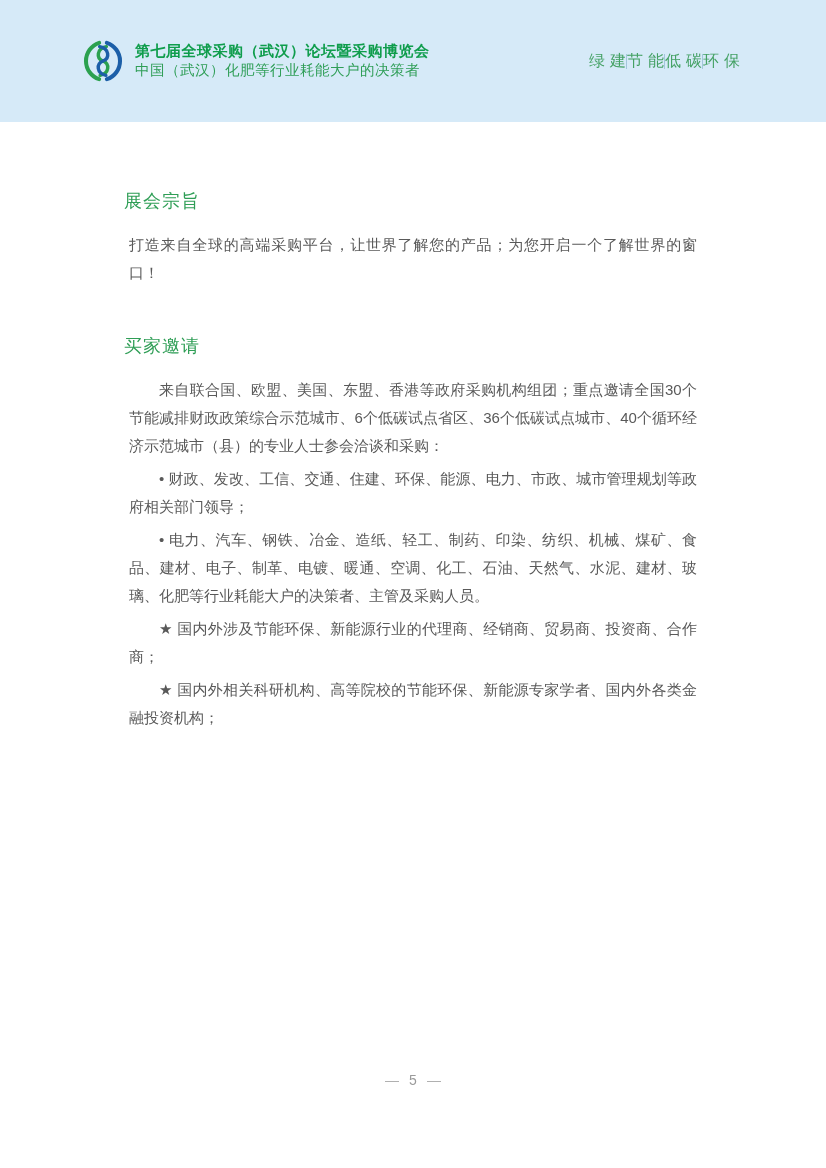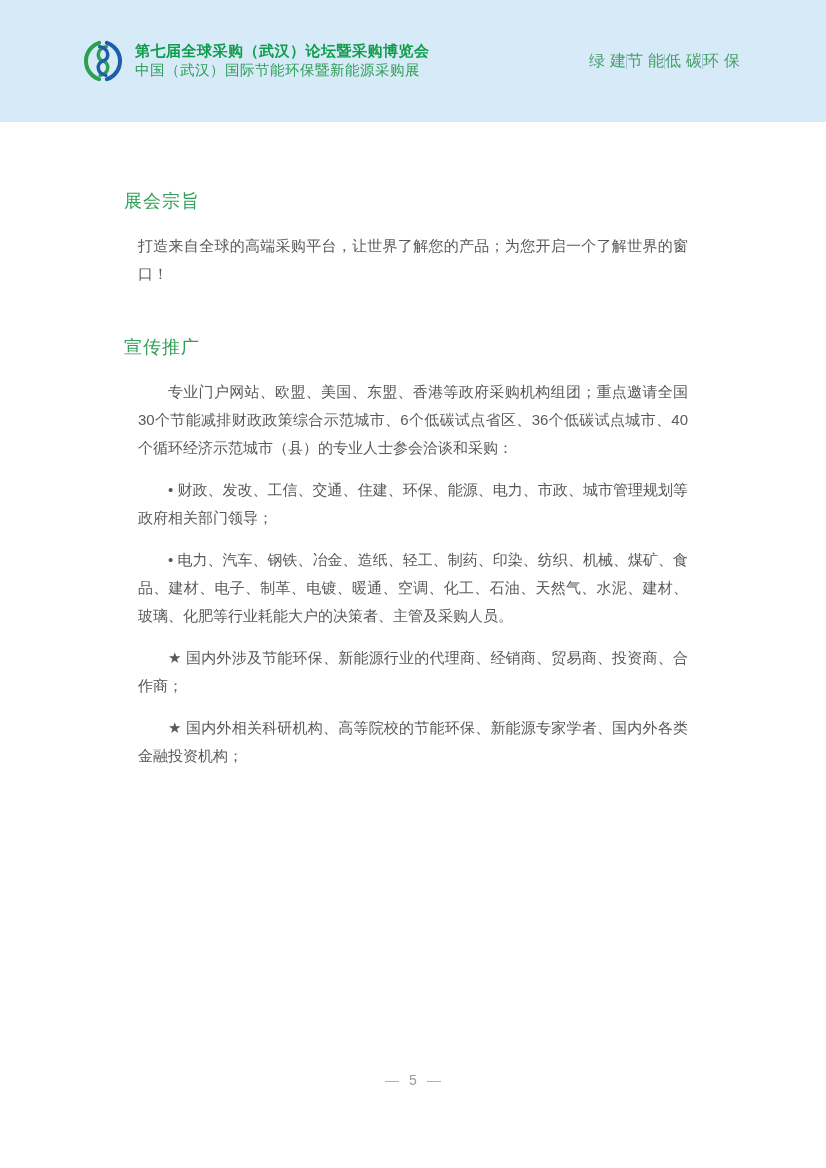--- a/index.html
+++ b/index.html
@@ -71,21 +71,21 @@
   .section:first-child { margin-top: 62px; }
   .section-heading {
     margin: 0 0 13px 0;
     color: #2f9e56;
     font-size: 18px;
     font-weight: normal;
     line-height: 34px;
     letter-spacing: 1px;
   }
   .section-body p {
-    margin: 14px;
+    margin: 5px;
     color: #595959;
     font-size: 15px;
     line-height: 28px;
     text-align: justify;
   }
   .section-body p.indent { text-indent: 2em; }
   .footer {
     position: absolute;
     left: 0; right: 0;
     top: 1072px;
@@ -103,21 +103,21 @@
   <div class="header">
     <div class="brand">
       <svg class="logo" viewBox="0 0 48 48" fill="none">
         <path d="M20 5 A20 20 0 0 0 20 43" stroke="#2ba14f" stroke-width="4.2" stroke-linecap="round"></path>
         <path d="M28 5 A20 20 0 0 1 28 43" stroke="#1c5fa8" stroke-width="4.2" stroke-linecap="round"></path>
         <path d="M27.5 9 C17.5 11 16.5 21 24 24 C31.5 27 30.5 37 21 39" stroke="#2ba14f" stroke-width="3.6" stroke-linecap="round"></path>
         <path d="M20.5 9 C30.5 11 31.5 21 24 24 C16.5 27 17.5 37 27 39" stroke="#1c5fa8" stroke-width="3.6" stroke-linecap="round"></path>
       </svg>
       <div class="brand-text">
         <span class="brand-line1">第七届全球采购（武汉）论坛暨采购博览会</span>
-        <span class="brand-line2">中国（武汉）国际节能环保暨新能源采购展</span>
+        <span class="brand-line2">中国（武汉）化肥等行业耗能大户的决策者</span>
       </div>
     </div>
     <div class="header-nav">
       <span class="nav-item">绿建</span>
       <span class="nav-sep"></span>
       <span class="nav-item">节能</span>
       <span class="nav-sep"></span>
       <span class="nav-item">低碳</span>
       <span class="nav-sep"></span>
       <span class="nav-item">环保</span>
@@ -131,23 +131,23 @@
       <div class="section-body">
         <p>打造来自全球的高端采购平台，让世界了解您的产品；为您开启一个了解世界的窗口！</p>
       </div>
     </div>
 
     <div class="section">
     </div>
 
 
     <div class="section">
-      <h2 class="section-heading">宣传推广</h2>
+      <h2 class="section-heading">买家邀请</h2>
       <div class="section-body">
-        <p class="indent">专业门户网站、欧盟、美国、东盟、香港等政府采购机构组团；重点邀请全国30个节能减排财政政策综合示范城市、6个低碳试点省区、36个低碳试点城市、40个循环经济示范城市（县）的专业人士参会洽谈和采购：</p>
+        <p class="indent">来自联合国、欧盟、美国、东盟、香港等政府采购机构组团；重点邀请全国30个节能减排财政政策综合示范城市、6个低碳试点省区、36个低碳试点城市、40个循环经济示范城市（县）的专业人士参会洽谈和采购：</p>
         <p class="indent">• 财政、发改、工信、交通、住建、环保、能源、电力、市政、城市管理规划等政府相关部门领导；</p>
         <p class="indent">• 电力、汽车、钢铁、冶金、造纸、轻工、制药、印染、纺织、机械、煤矿、食品、建材、电子、制革、电镀、暖通、空调、化工、石油、天然气、水泥、建材、玻璃、化肥等行业耗能大户的决策者、主管及采购人员。</p>
         <p class="indent">★ 国内外涉及节能环保、新能源行业的代理商、经销商、贸易商、投资商、合作商；</p>
         <p class="indent">★ 国内外相关科研机构、高等院校的节能环保、新能源专家学者、国内外各类金融投资机构；</p>
       </div>
     </div>
 
   </div>
 
   <div class="footer">

